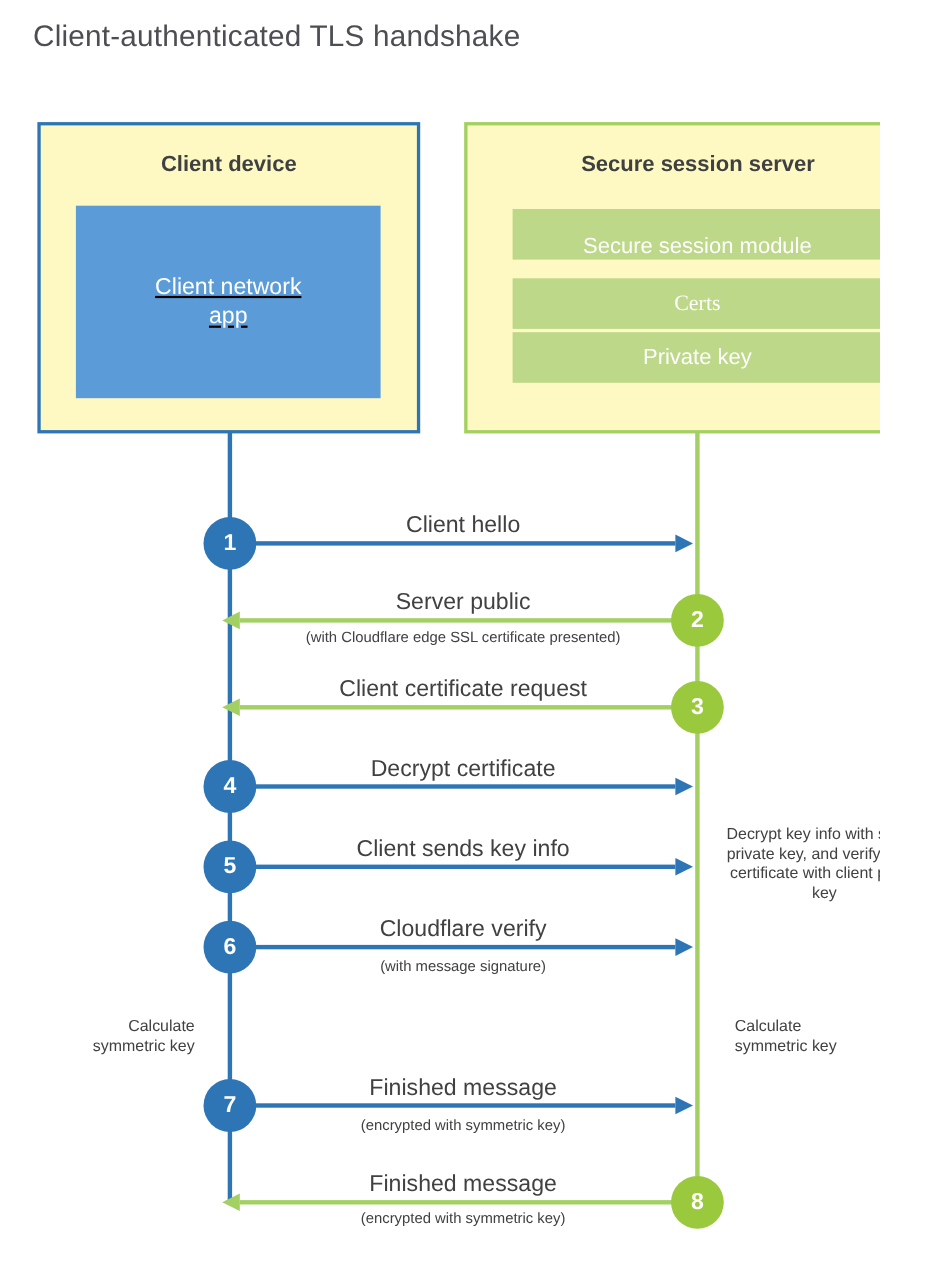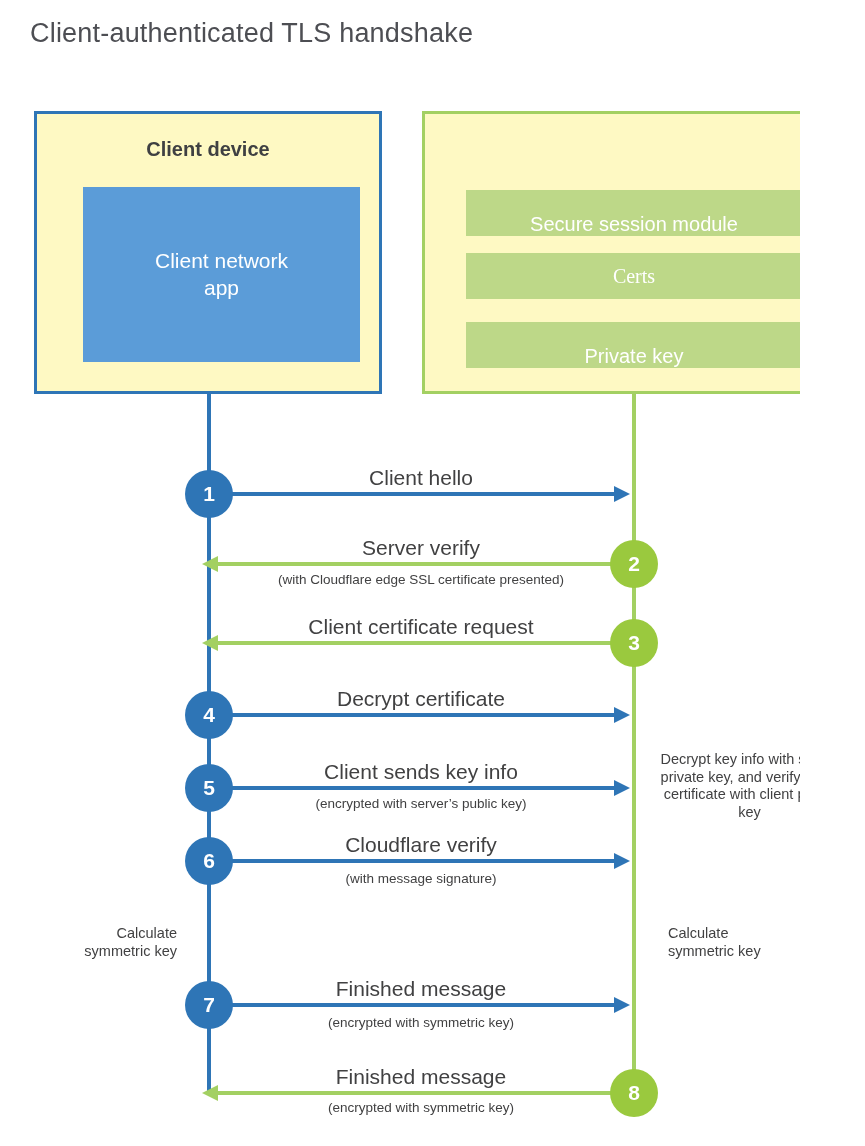--- a/index.html
+++ b/index.html
@@ -15,26 +15,26 @@
   body{background:#ffffff;font-family:"Liberation Sans","DejaVu Sans",sans-serif;}
   .canvas{position:relative;width:800px;height:1146px;background:#ffffff;overflow:hidden;}
 
   .page-title{position:absolute;left:30px;top:18px;font-size:27px;font-weight:300;color:var(--title-ink);letter-spacing:.2px;}
 
   
   .actor-box{position:absolute;top:111px;height:283px;background:#fef9c3;}
   .client-box{left:34px;width:348px;border:3px solid var(--blue);}
   .server-box{left:422px;width:425px;border:3px solid var(--green);}
   .actor-title{margin-top:24px;text-align:center;font-size:20px;font-weight:700;color:#3f4042;}
-  .client-app{position:absolute;left:46px;top:73px;width:277px;height:175px;background:var(--blue-fill);
-    display:flex;align-items:center;justify-content:center;text-align:center;}
+  .client-app{position:absolute;left:32px;top:73px;width:277px;height:175px;background:var(--blue-fill);
+    display:flex;align-items:center;justify-content:center;text-align:center;text-decoration:underline;}
   .client-app span{color:#fff;font-size:21px;max-width:170px;line-height:1.25;}
   .server-bar{position:absolute;left:41px;width:336px;height:46px;background:var(--green-fill);
     display:flex;align-items:center;justify-content:center;color:#fff;font-size:20px;}
-  .bar-pos-0{top:76px;align-items:flex-end;} .bar-pos-1{top:139px;font-family:Liberation Serif, serif;} .bar-pos-2{top:208px;align-items:flex-end;}
+  .bar-pos-0{top:76px;align-items:flex-end;} .bar-pos-1{top:139px;font-family:Liberation Serif, serif;} .bar-pos-2{top:188px;}
 
   
   .lifeline{position:absolute;top:392px;width:4px;height:703px;}
   .lifeline.blue{left:207px;background:var(--blue);}
   .lifeline.green{left:632px;background:var(--green);}
 
   
   .bar{position:absolute;height:4px;}
   .bar.right{left:209px;width:405px;background:var(--blue);}
   .bar.left{left:218px;width:416px;background:var(--green);}
@@ -76,20 +76,21 @@
   <div class="page-title">Client-authenticated TLS handshake</div>
 
   <div class="actor-box client-box">
     <div class="actor-title">Client device</div>
     <div class="client-app">
       <span>Client network app</span>
     </div>
   </div>
 
   <div class="actor-box server-box">
+    <div class="actor-title">Secure session server</div>
     <div class="server-bar bar-pos-0">
       <span>Secure session module</span>
     </div>
     <div class="server-bar bar-pos-1">
       <span>Certs</span>
     </div>
     <div class="server-bar bar-pos-2">
       <span>Private key</span>
     </div>
   </div>
@@ -99,21 +100,21 @@
 
   <div class="bar right a1"></div>
   <span class="head right h1"></span>
   <div class="lbl l1">Client hello</div>
   <div class="circle blue c1">
       <span>1</span>
     </div>
 
   <div class="bar left a2"></div>
   <span class="head left h2"></span>
-  <div class="lbl l2">Server verify</div>
+  <div class="lbl l2">Server public</div>
   <div class="sub sl2">(with Cloudflare edge SSL certificate presented)</div>
   <div class="circle green c2">
       <span>2</span>
     </div>
 
   <div class="bar left a3"></div>
   <span class="head left h3"></span>
   <div class="lbl l3">Client certificate request</div>
   <div class="circle green c3">
       <span>3</span>
@@ -122,21 +123,20 @@
   <div class="bar right a4"></div>
   <span class="head right h4"></span>
   <div class="lbl l4">Decrypt certificate</div>
   <div class="circle blue c4">
       <span>4</span>
     </div>
 
   <div class="bar right a5"></div>
   <span class="head right h5"></span>
   <div class="lbl l5">Client sends key info</div>
-  <div class="sub sl5">(encrypted with server’s public key)</div>
   <div class="circle blue c5">
       <span>5</span>
     </div>
 
   <div class="bar right a6"></div>
   <span class="head right h6"></span>
   <div class="lbl l6">Cloudflare verify</div>
   <div class="sub sl6">(with message signature)</div>
   <div class="circle blue c6">
       <span>6</span>

